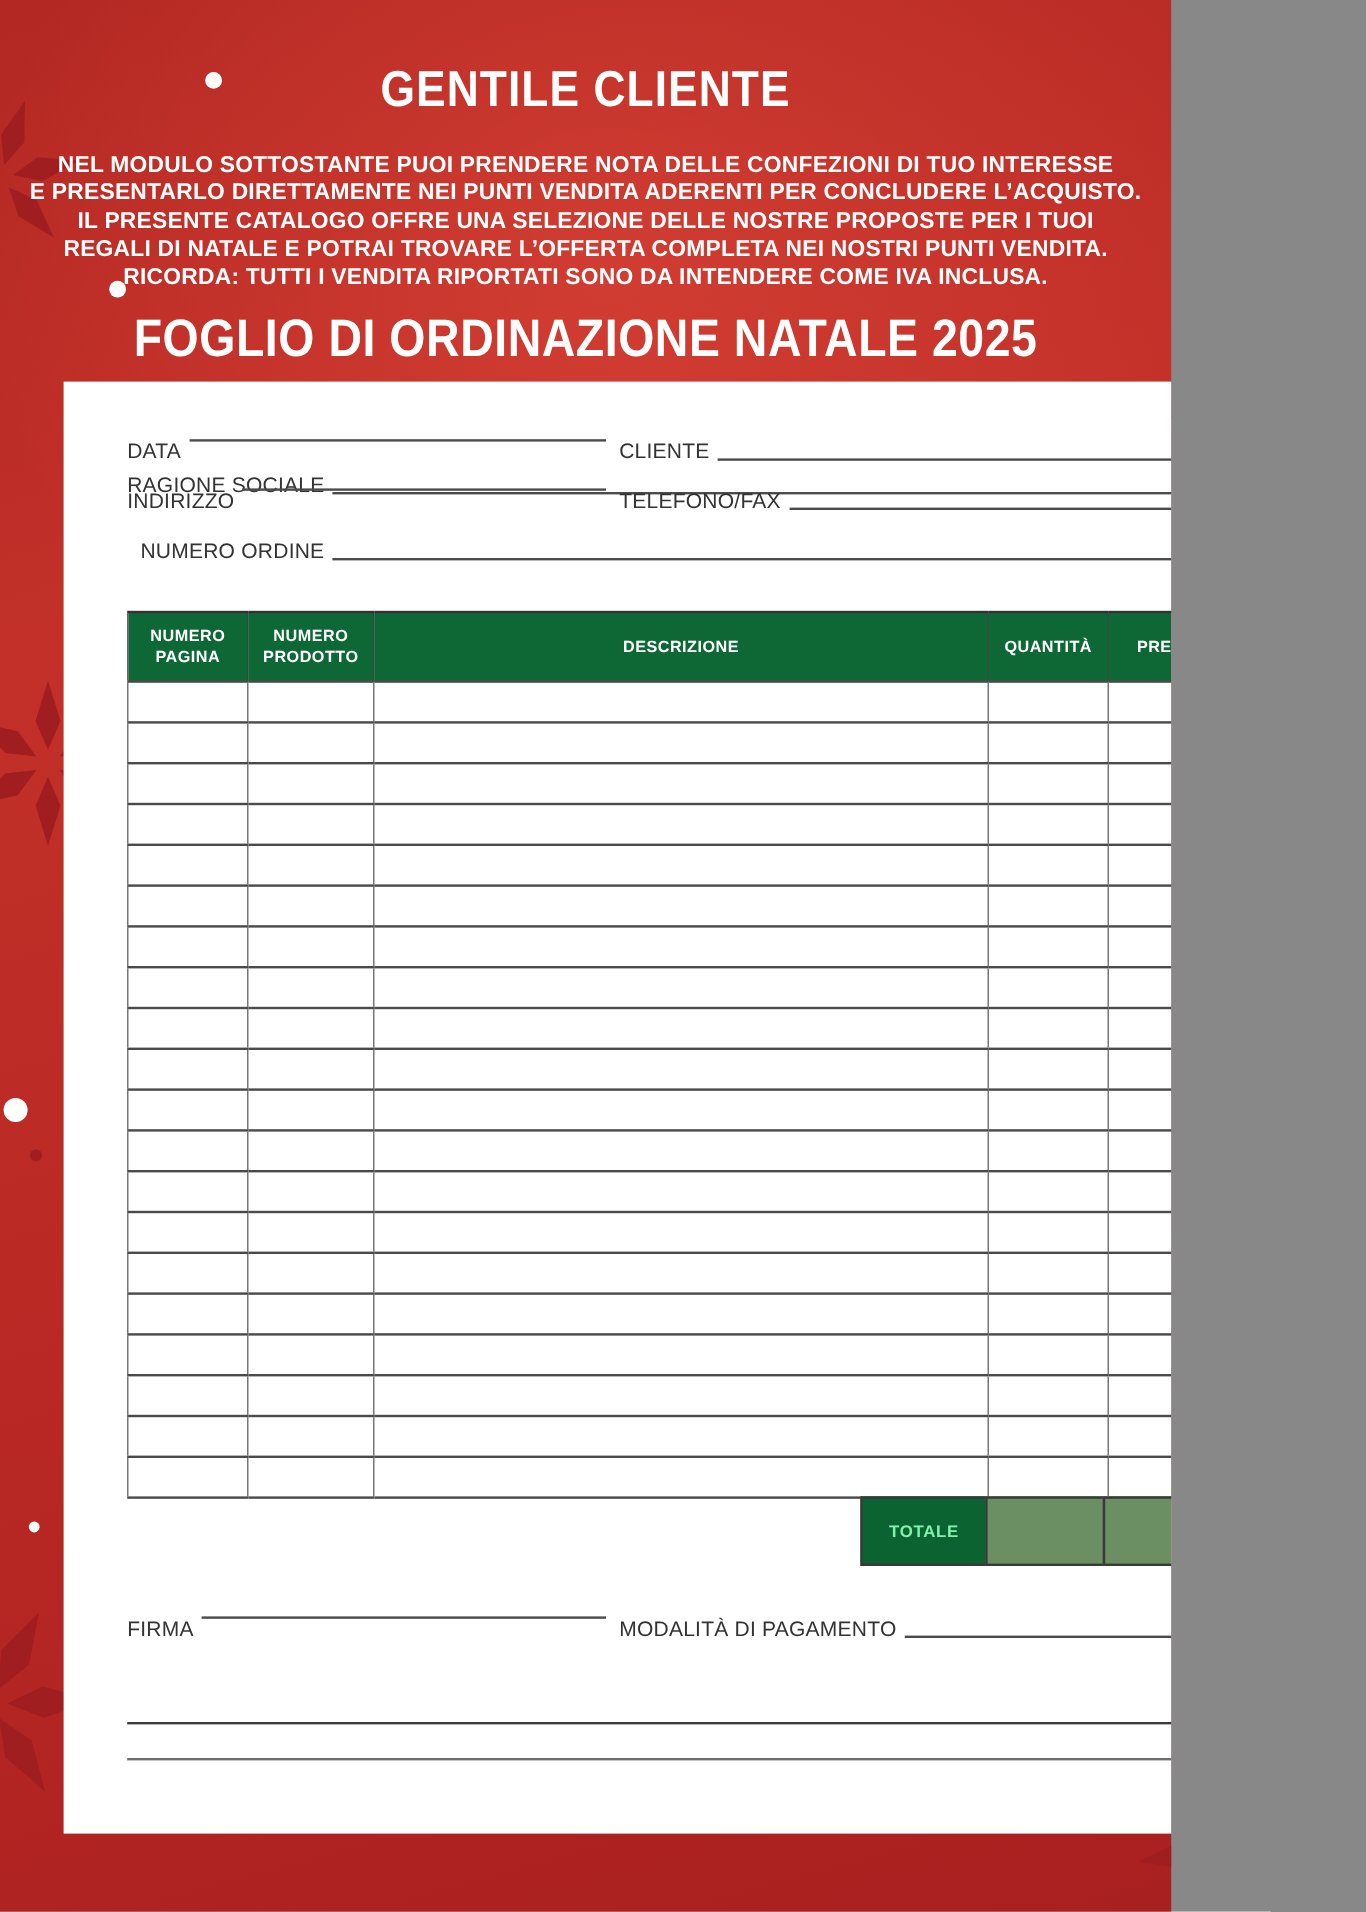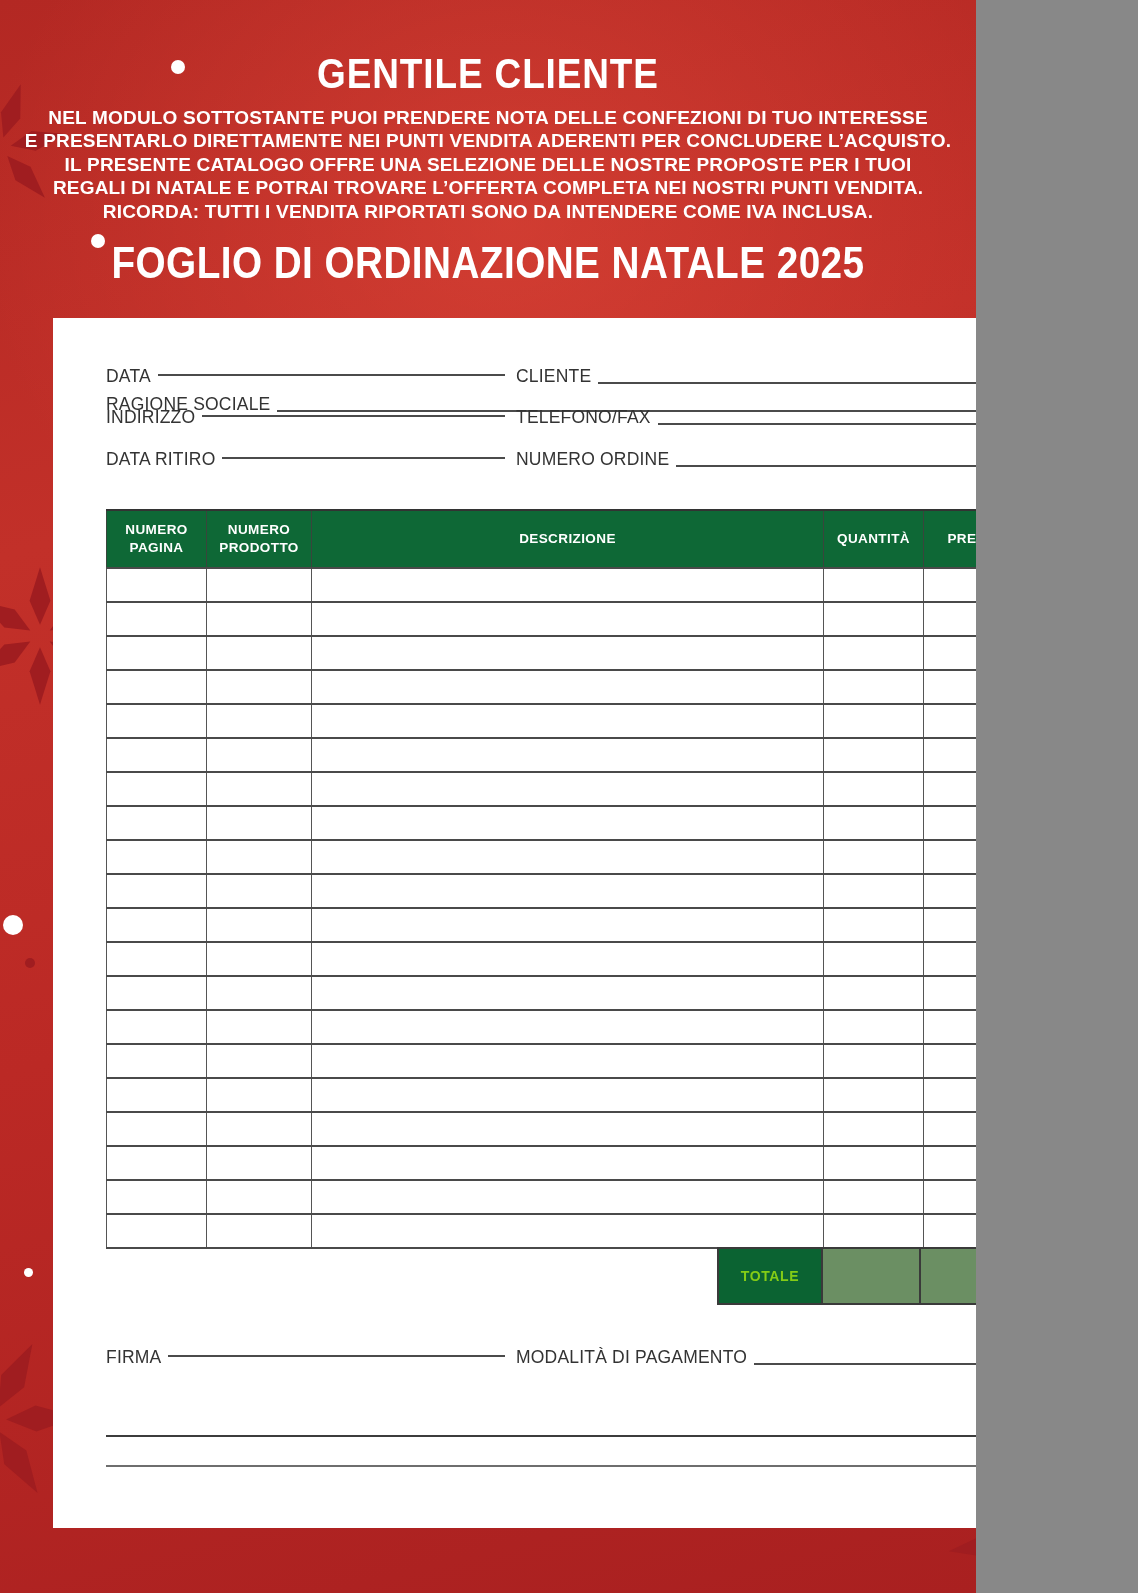--- a/index.html
+++ b/index.html
@@ -16,50 +16,50 @@
   .reg-mark {
     position:absolute; left:1104px; top:29px; width:11px; height:11px; z-index:3;
     background: conic-gradient(#e30613 0deg 90deg, #ffed00 90deg 180deg, #2424c0 180deg 270deg, #3aaa35 270deg 360deg);
   }
   
   .hero { position:absolute; left:0; top:0; width:100%; text-align:center; color:#fff; z-index:2; }
   .hero-title {
     margin-top:50px; font-size:42px; font-weight:bold; letter-spacing:1px;
     transform:scaleX(0.88); transform-origin:center;
   }
-  .hero-intro { margin-top:8px; font-size:19px; font-weight:bold; line-height:23.4px; letter-spacing:0.2px;text-align:center; }
+  .hero-intro { margin-top:28px; font-size:19px; font-weight:bold; line-height:23.4px; letter-spacing:0.2px;text-align:center; }
   .hero-form-title {
     margin-top:15px; font-size:44px; font-weight:bold; letter-spacing:0.5px;
     transform:scaleX(0.88); transform-origin:center;
   }
   
   .panel { position:absolute; left:53px; top:318px; width:1033px; height:1210px; background:#ffffff; z-index:2; }
   .content { position:absolute; left:53px; top:0; width:922px; height:100%; }
   .frow { position:absolute; left:0; width:922px; display:flex; align-items:flex-end; }
-  .fcol-l { display:flex; align-items:center; width:399px; }
+  .fcol-l { display:flex; align-items:flex-start; width:399px; }
   .fcol-gap { width:11px; }
   .fcol-r { display:flex; align-items:flex-end; flex:1; }
   .flabel { white-space:nowrap; font-size:17.5px; color:#333; letter-spacing:0.2px; padding-right:7px; }
   .fline { flex:1; border-bottom:2px solid #4b4b4b; height:1px; margin-bottom:3px; }
   .xline { position:absolute; left:0; width:922px; border-bottom:2px solid #3c3c3c; }
   .xline.light { border-bottom-color:#6e6e6e; }
   
   table.order { position:absolute; top:191px; left:0; width:922px; border-collapse:collapse; table-layout:fixed; }
   table.order th {
     background:#0e6836; color:#fff; font-size:13.5px; font-weight:bold; letter-spacing:0.4px;
     height:58px; text-align:center; vertical-align:middle; line-height:1.3; padding:0 6px;
     border:1px solid #39453c; border-top:2px solid #333;
   }
   table.order td { height:34px; border-left:1px solid #555; border-right:1px solid #555; border-top:2px solid #4a4a4a; border-bottom:2px solid #4a4a4a; }
   .c1{width:100px} .c2{width:105px} .c3{width:512px} .c4{width:100px} .c5{width:105px}
   
   .totrow { position:absolute; top:929px; left:611px; display:flex; }
   .tot-cell { height:58px; border:2px solid #3a3a3a; }
   .tot-label {
-    width:106px; background:#0b6332; color:#84cc16; font-size:14px; font-weight:bold; letter-spacing:0.6px;
+    width:106px; background:#0b6332; color:#86efac; font-size:14px; font-weight:bold; letter-spacing:0.6px;
     display:flex; align-items:center; justify-content:center;
   }
   .tot-qty { width:100px; background:#6b8f63; margin-left:-2px; }
   .tot-price { width:105px; background:#6b8f63; margin-left:-2px; }
 </style>
 </head>
 <body>
 
 <div class="page">
 
@@ -134,24 +134,20 @@
           <span class="fline"></span>
         </div>
         <div class="fcol-gap"></div>
         <div class="fcol-r">
           <span class="flabel">TELEFONO/FAX</span>
           <span class="fline"></span>
         </div>
       </div>
 
       <div class="frow" style="top:131px">
-        <div class="fcol-l">
-          <span class="flabel">DATA RITIRO</span>
-          <span class="fline"></span>
-        </div>
         <div class="fcol-gap"></div>
         <div class="fcol-r">
           <span class="flabel">NUMERO ORDINE</span>
           <span class="fline"></span>
         </div>
       </div>
 
       <table class="order">
         <colgroup>
           <col class="c1">

